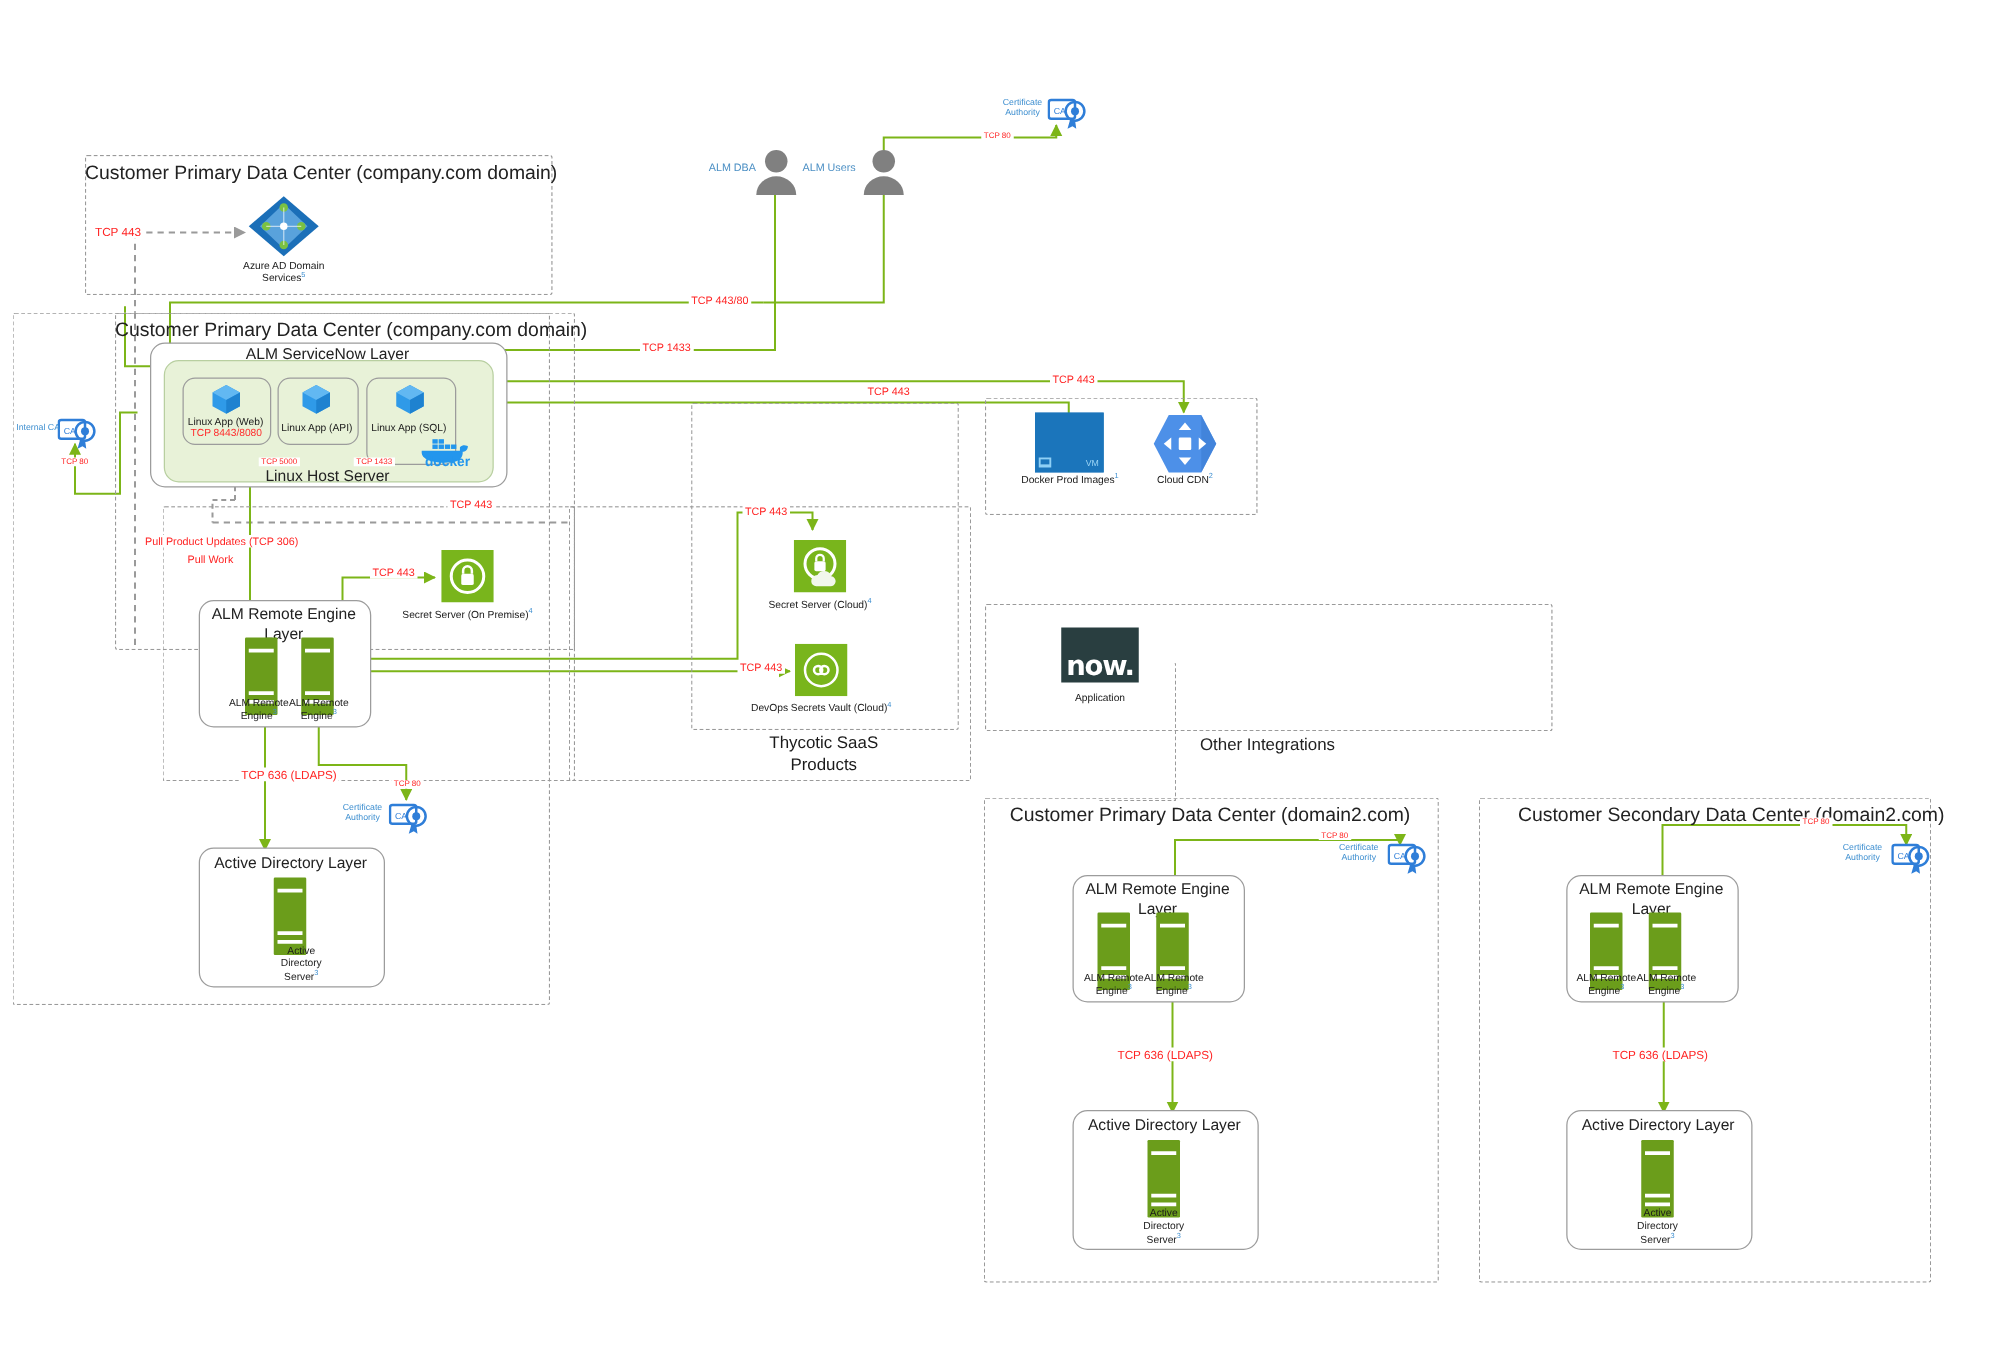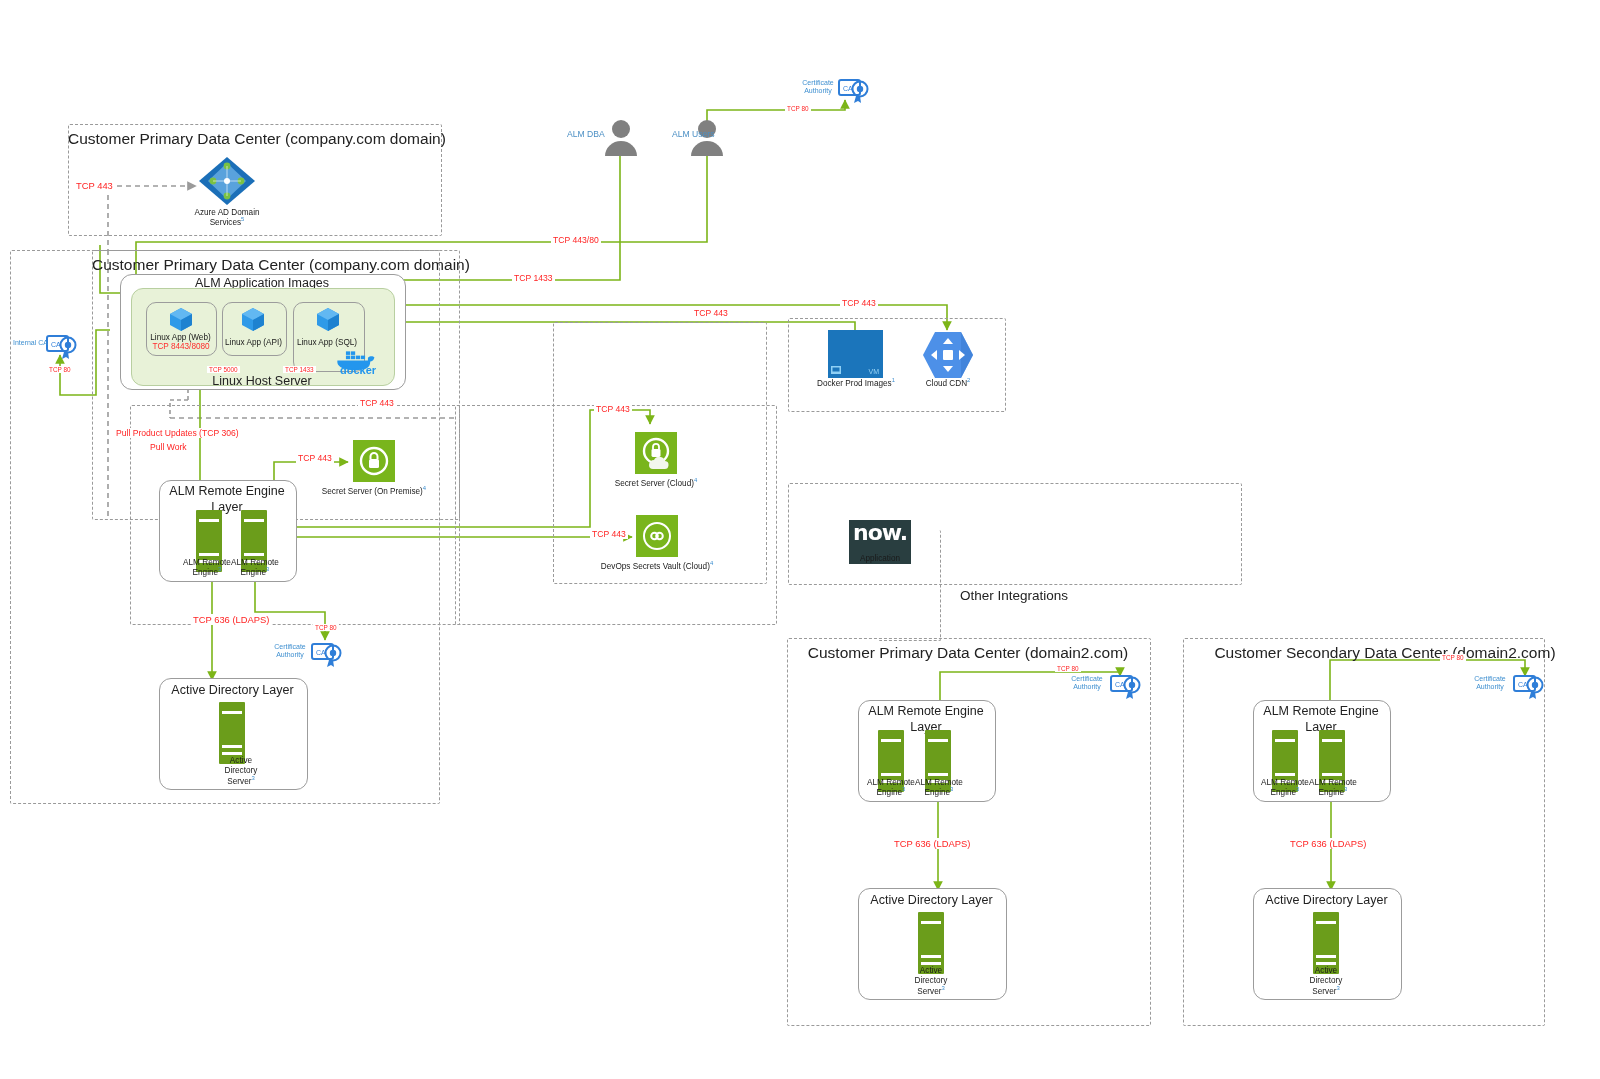--- a/index.html
+++ b/index.html
@@ -31,22 +31,22 @@
   .actorlbl{position:absolute;font-size:8.6px;color:#4b8fc4;white-space:nowrap;}
   sup{font-size:0.72em;color:#3e8fd0;vertical-align:super;line-height:0;}
 
   
   .icon{position:absolute;}
   .sv-srv{width:26px;height:62px;background:#6b9d1b;border-radius:1px;position:relative;}
   .sv-srv::before,.sv-srv::after{content:"";position:absolute;left:3px;right:3px;height:3px;background:#fff;}
   .sv-srv::before{top:9px;box-shadow:0 0 0 0 #fff;}
   .sv-srv::after{bottom:9px;box-shadow:0 -7px 0 0 #fff;}
 
-  .now-logo{width:62px;height:44px;background:#293e40;display:flex;align-items:flex-start;justify-content:center;
-            font-size:22px;font-weight:bold;color:#fff;letter-spacing:-1px;font-family:"DejaVu Sans",sans-serif;margin-top:18px;}
+  .now-logo{width:62px;height:44px;background:#293e40;display:flex;align-items:flex-end;justify-content:center;
+            font-size:22px;font-weight:bold;color:#fff;letter-spacing:-1px;font-family:"DejaVu Sans",sans-serif;}
 
   .vmblue{width:55px;height:48px;background:#1b75bb;position:relative;}
 </style>
 </head>
 <body>
 
 <div id="canvas">
 
   <svg class="layer">
     <defs>
@@ -124,20 +124,24 @@
   <div class="region" style="left:10px;top:250px;width:428px;height:552px;"></div>
 
   <div class="region" style="left:92px;top:250px;width:366px;height:268px;"></div>
   <div class="region-title" style="left:92px;top:256px;width:366px;">Customer Primary Data Center (company.com domain)</div>
 
   <div class="region" style="left:130px;top:405px;width:328px;height:218px;"></div>
 
   <div class="region" style="left:788px;top:318px;width:216px;height:92px;"></div>
 
   <div class="region" style="left:553px;top:322px;width:212px;height:260px;"></div>
+  <div class="lbl" style="left:553px;top:585px;width:212px;font-size:13.5px;line-height:1.35;">
+    <div>Thycotic SaaS</div>
+    <div>Products</div>
+  </div>
 
   <div class="region" style="left:455px;top:405px;width:320px;height:218px;"></div>
 
   <div class="region" style="left:788px;top:483px;width:452px;height:100px;"></div>
   <div class="region-title" style="left:788px;top:588px;width:452px;font-size:13.5px;">Other Integrations</div>
   <div class="region" style="left:878px;top:530px;width:62px;height:110px;border-left:none;border-top:none;"></div>
 
   <div class="region" style="left:787px;top:638px;width:362px;height:386px;"></div>
   <div class="region-title" style="left:787px;top:644px;width:362px;">Customer Primary Data Center (domain2.com)</div>
 
@@ -155,21 +159,21 @@
       <circle cx="31" cy="26" r="3" fill="#ffffff"></circle>
       <path d="M31,11 L31,41 M17,26 L45,26" stroke="#ffffff" stroke-width="1" opacity="0.6"></path>
     </svg>
   </div>
   <div class="lbl cap" style="left:167px;top:208px;width:120px;">
     <span>Azure AD Domain</span><br>
     <span>Services</span><sup>5</sup>
   </div>
 
   <div class="rbox" style="left:120px;top:274px;width:284px;height:114px;"></div>
-  <div class="rbox-title" style="left:120px;top:276px;width:284px;">ALM Application Images</div>
+  <div class="rbox-title" style="left:120px;top:276px;width:284px;">ALM ServiceNow Layer</div>
 
   <div class="greenpanel" style="left:131px;top:288px;width:262px;height:96px;"></div>
 
   <div class="subbox" style="left:146px;top:302px;width:69px;height:52px;"></div>
   <div class="node" style="left:168px;top:306px;">
     <svg width="26" height="26" viewBox="0 0 26 26">
       <path d="M13,2 L24,8 L24,19 L13,25 L2,19 L2,8 Z" fill="#2f9ae8"></path>
       <path d="M13,2 L24,8 L13,14 L2,8 Z" fill="#62b8f2"></path>
       <path d="M13,14 L24,8 L24,19 L13,25 Z" fill="#1e82d0"></path>
     </svg>
@@ -326,21 +330,21 @@
     </svg>
   </div>
   <div class="actorlbl" style="left:567px;top:129px;">ALM DBA</div>
 
   <div class="node" style="left:690px;top:118px;">
     <svg width="34" height="38" viewBox="0 0 34 38">
       <circle cx="17" cy="11" r="9" fill="#808080"></circle>
       <path d="M1,38 a16,15 0 0 1 32,0 Z" fill="#808080"></path>
     </svg>
   </div>
-  <div class="actorlbl" style="left:672px;top:129px;">ALM Users</div>
+  <div class="actorlbl" style="left:642px;top:129px;">ALM Users</div>
 
   <div class="node" style="left:838px;top:78px;">
     <svg width="32" height="26" viewBox="0 0 32 26">
       <rect x="1" y="2" width="21" height="15" rx="2" fill="none" stroke="#2f7ed8" stroke-width="2"></rect>
       <text x="5" y="13" font-size="7" fill="#2f7ed8" font-family="Liberation Sans">CA</text>
       <circle cx="22" cy="11" r="7.5" fill="none" stroke="#2f7ed8" stroke-width="2"></circle>
       <circle cx="22" cy="11" r="3.2" fill="#2f7ed8"></circle>
       <path d="M18,18 l-2,7 l4,-2 l3,2 l-1,-7 Z" fill="#2f7ed8"></path>
     </svg>
   </div>

